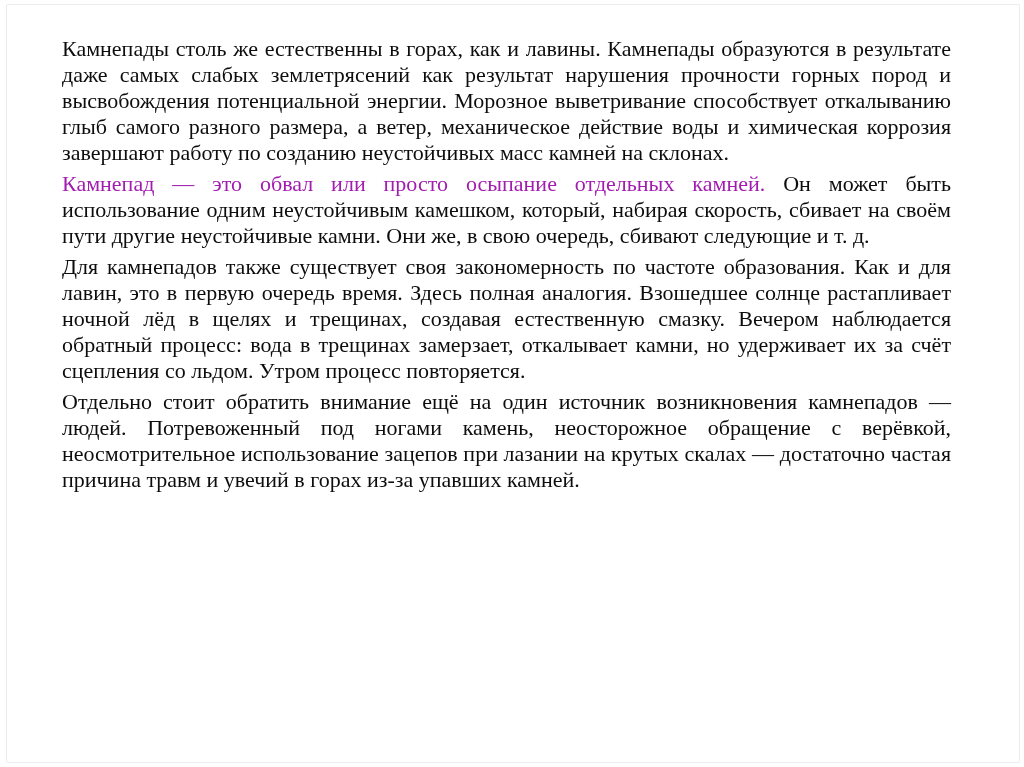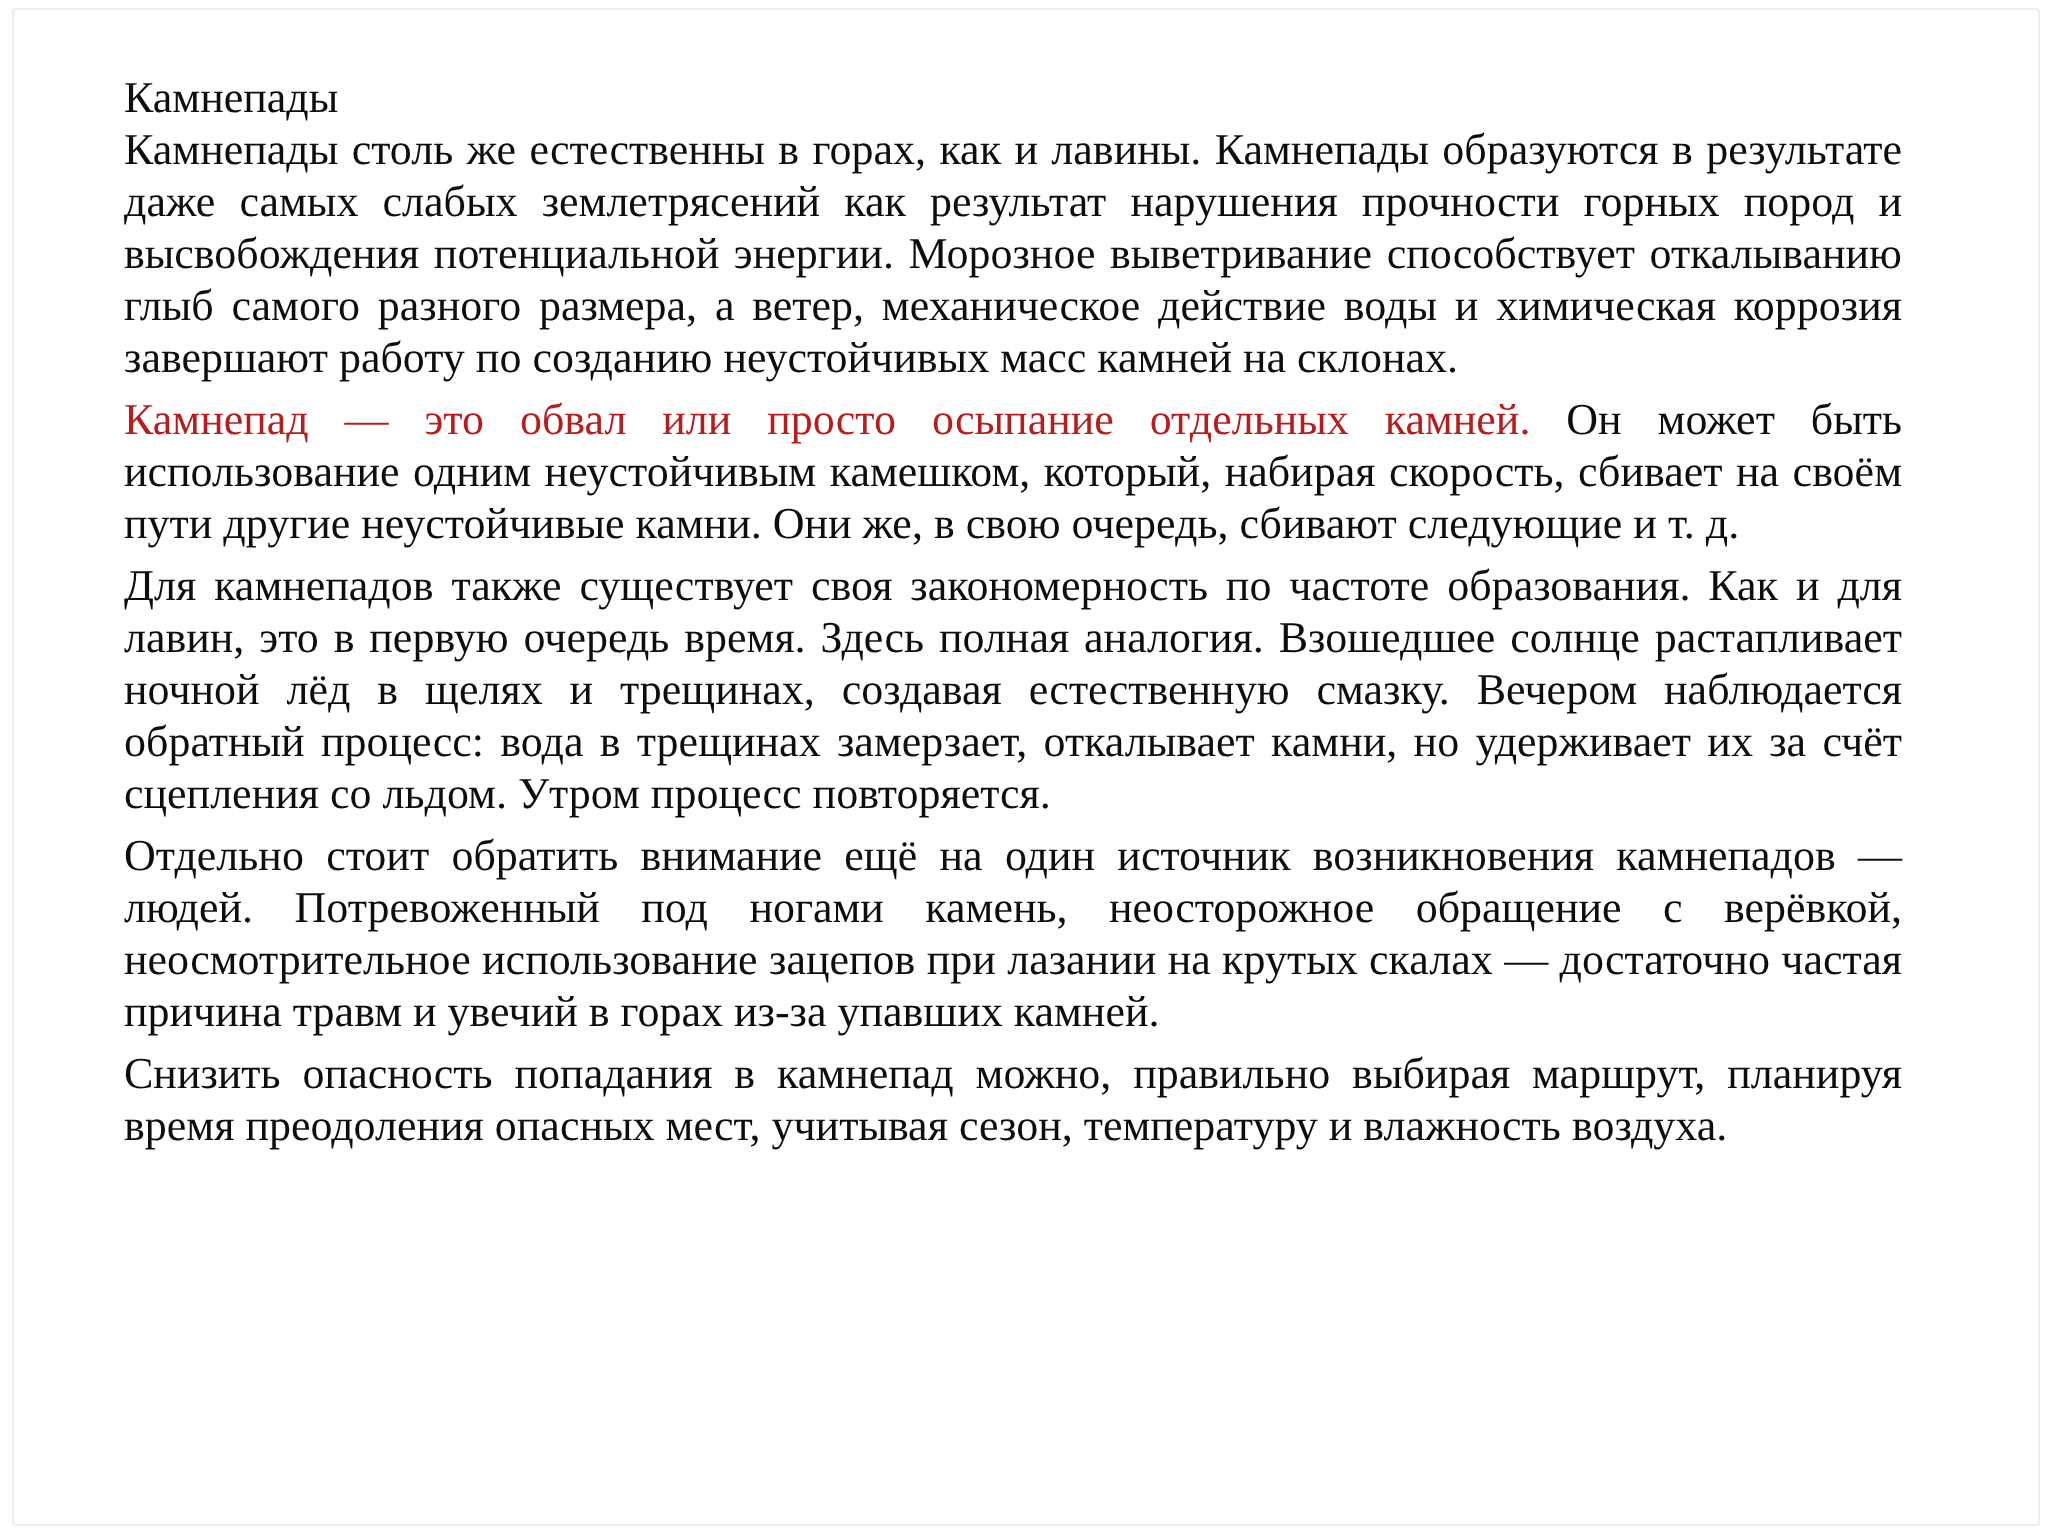--- a/index.html
+++ b/index.html
@@ -43,34 +43,32 @@
     font-size: 22px;
     line-height: 26px;
   }
   .para {
     margin: 0 12px 5px 0;
     text-align: justify;
     text-align-last: left;
     text-justify: inter-word;
   }
   .para:last-child { margin-bottom: 0; }
-  .red-sentence { color: #b91c1c; }
+  .red-sentence { color: #a21caf; }
 </style>
 </head>
 <body>
 
 <div class="slide">
   <div class="slide-border"></div>
 
   <div class="text-block">
-    <p class="slide-title">Камнепады</p>
 
     <p class="para">Камнепады столь же естественны в горах, как и лавины. Камнепады образуются в результате даже самых слабых землетрясений как результат нарушения прочности горных пород и высвобождения потенциальной энергии. Морозное выветривание способствует откалыванию глыб самого разного размера, а ветер, механическое действие воды и химическая коррозия завершают работу по созданию неустойчивых масс камней на склонах.</p>
 
     <p class="para"><span class="red-sentence">Камнепад — это обвал или просто осыпание отдельных камней.</span><span> Он может быть использование одним неустойчивым камешком, который, набирая скорость, сбивает на своём пути другие неустойчивые камни. Они же, в свою очередь, сбивают следующие и т. д.</span></p>
 
     <p class="para">Для камнепадов также существует своя закономерность по частоте образования. Как и для лавин, это в первую очередь время. Здесь полная аналогия. Взошедшее солнце растапливает ночной лёд в щелях и трещинах, создавая естественную смазку. Вечером наблюдается обратный процесс: вода в трещинах замерзает, откалывает камни, но удерживает их за счёт сцепления со льдом. Утром процесс повторяется.</p>
 
     <p class="para">Отдельно стоит обратить внимание ещё на один источник возникновения камнепадов — людей. Потревоженный под ногами камень, неосторожное обращение с верёвкой, неосмотрительное использование зацепов при лазании на крутых скалах — достаточно частая причина травм и увечий в горах из-за упавших камней.</p>
 
-    <p class="para">Снизить опасность попадания в камнепад можно, правильно выбирая маршрут, планируя время преодоления опасных мест, учитывая сезон, температуру и влажность воздуха.</p>
   </div>
 </div>
 
 </body></html>

